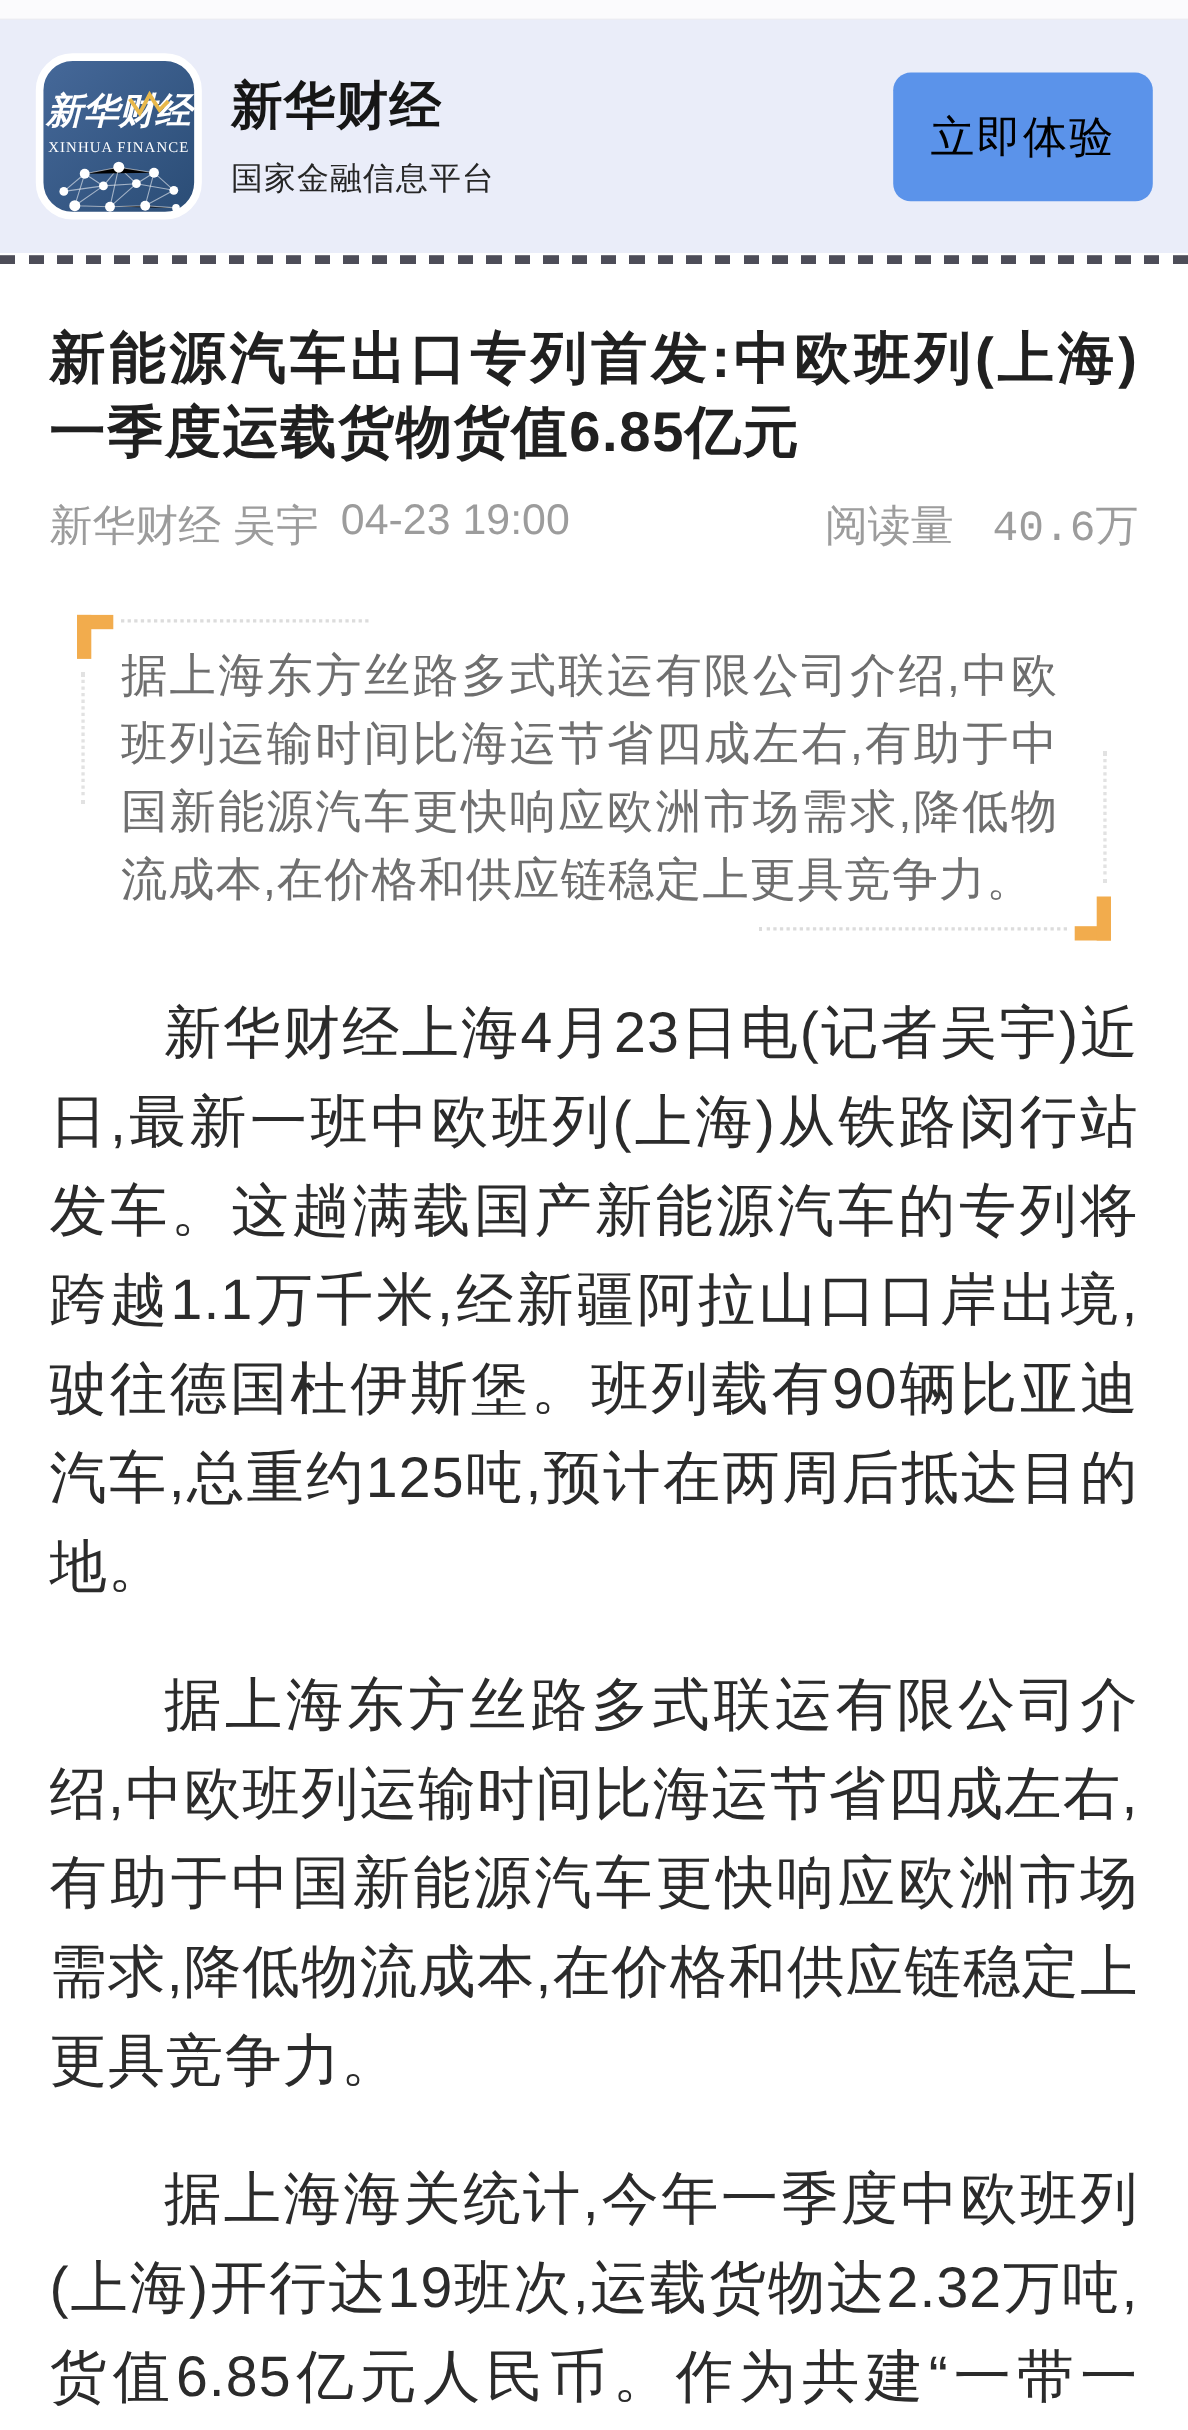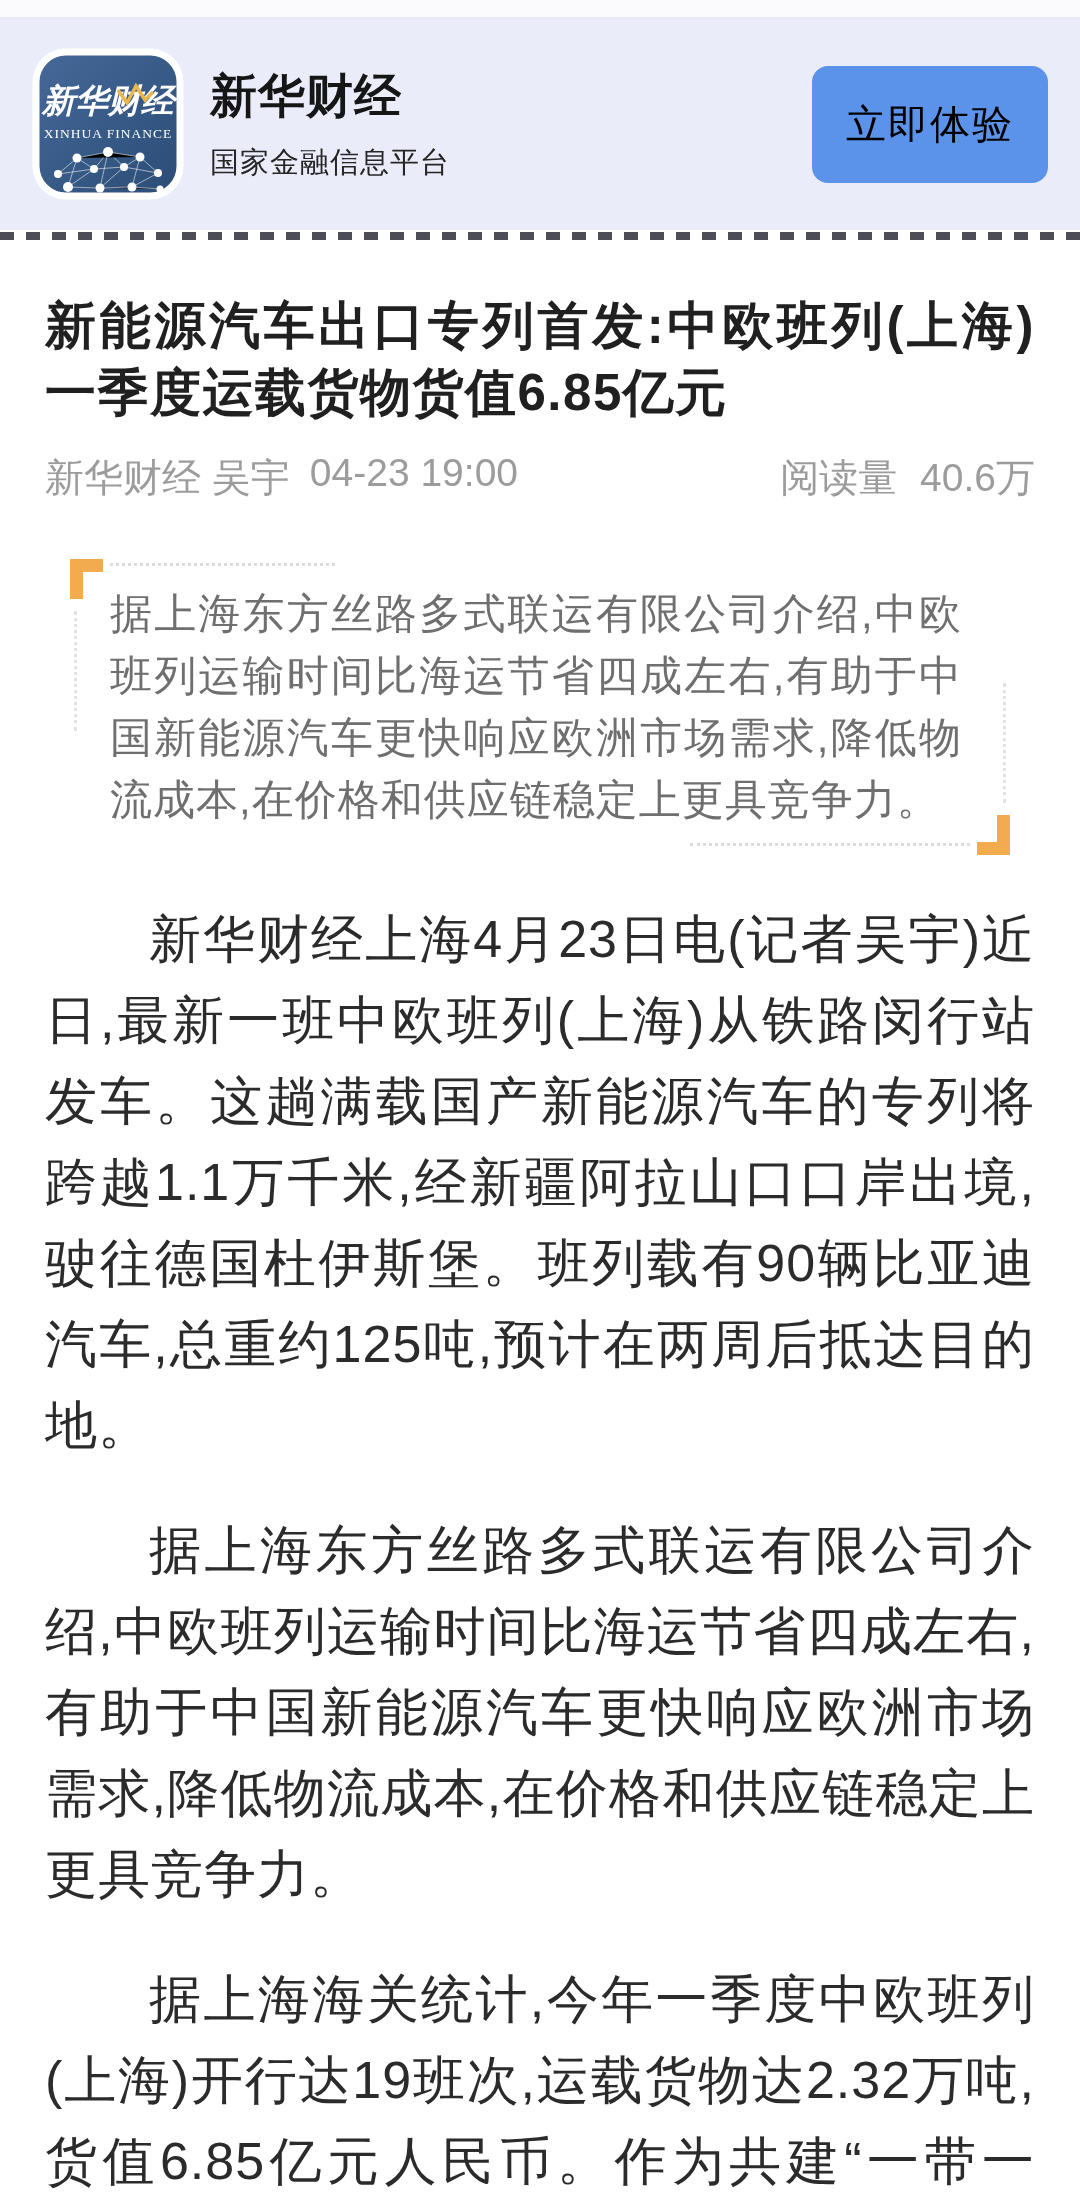--- a/index.html
+++ b/index.html
@@ -23,21 +23,21 @@
   
   .dash-divider { height:8px; margin-top:2px;
      background:repeating-linear-gradient(90deg,#4d4d58 0 14px,transparent 14px 26px); }
 
   
   .article { padding:0 45px; }
   .headline { margin-top:52px; font-size:51px; line-height:1.32; font-weight:700; color:#202020;
               letter-spacing:1.5px; text-align:justify; }
   .byline { margin-top:24px; display:flex; align-items:flex-start; font-size:39px; color:#9c9c9c; }
   .byline .dt { margin-left:20px; }
-  .read { margin-left:auto; }
+  .read { margin-left:auto;font-family:Liberation Mono, monospace; }
   .read .rv { margin-left:12px; }
 
   
   .quote { position:relative; margin:54px 25px 0 25px; padding:24px 48px 24px 40px; }
   .quote p { font-size:42px; line-height:62px; color:#6f6f6f; letter-spacing:1px; text-align:justify; }
   .corner-tl { position:absolute; left:0; top:0; width:33px; height:40px;
                border-top:13px solid #f2ac4d; border-left:13px solid #f2ac4d; }
   .corner-br { position:absolute; right:0; bottom:0; width:33px; height:40px;
                border-bottom:13px solid #f2ac4d; border-right:13px solid #f2ac4d; }
   .dot-top    { position:absolute; left:40px; top:4px;    width:225px;  border-top:3px dotted #dcdcdc; }

